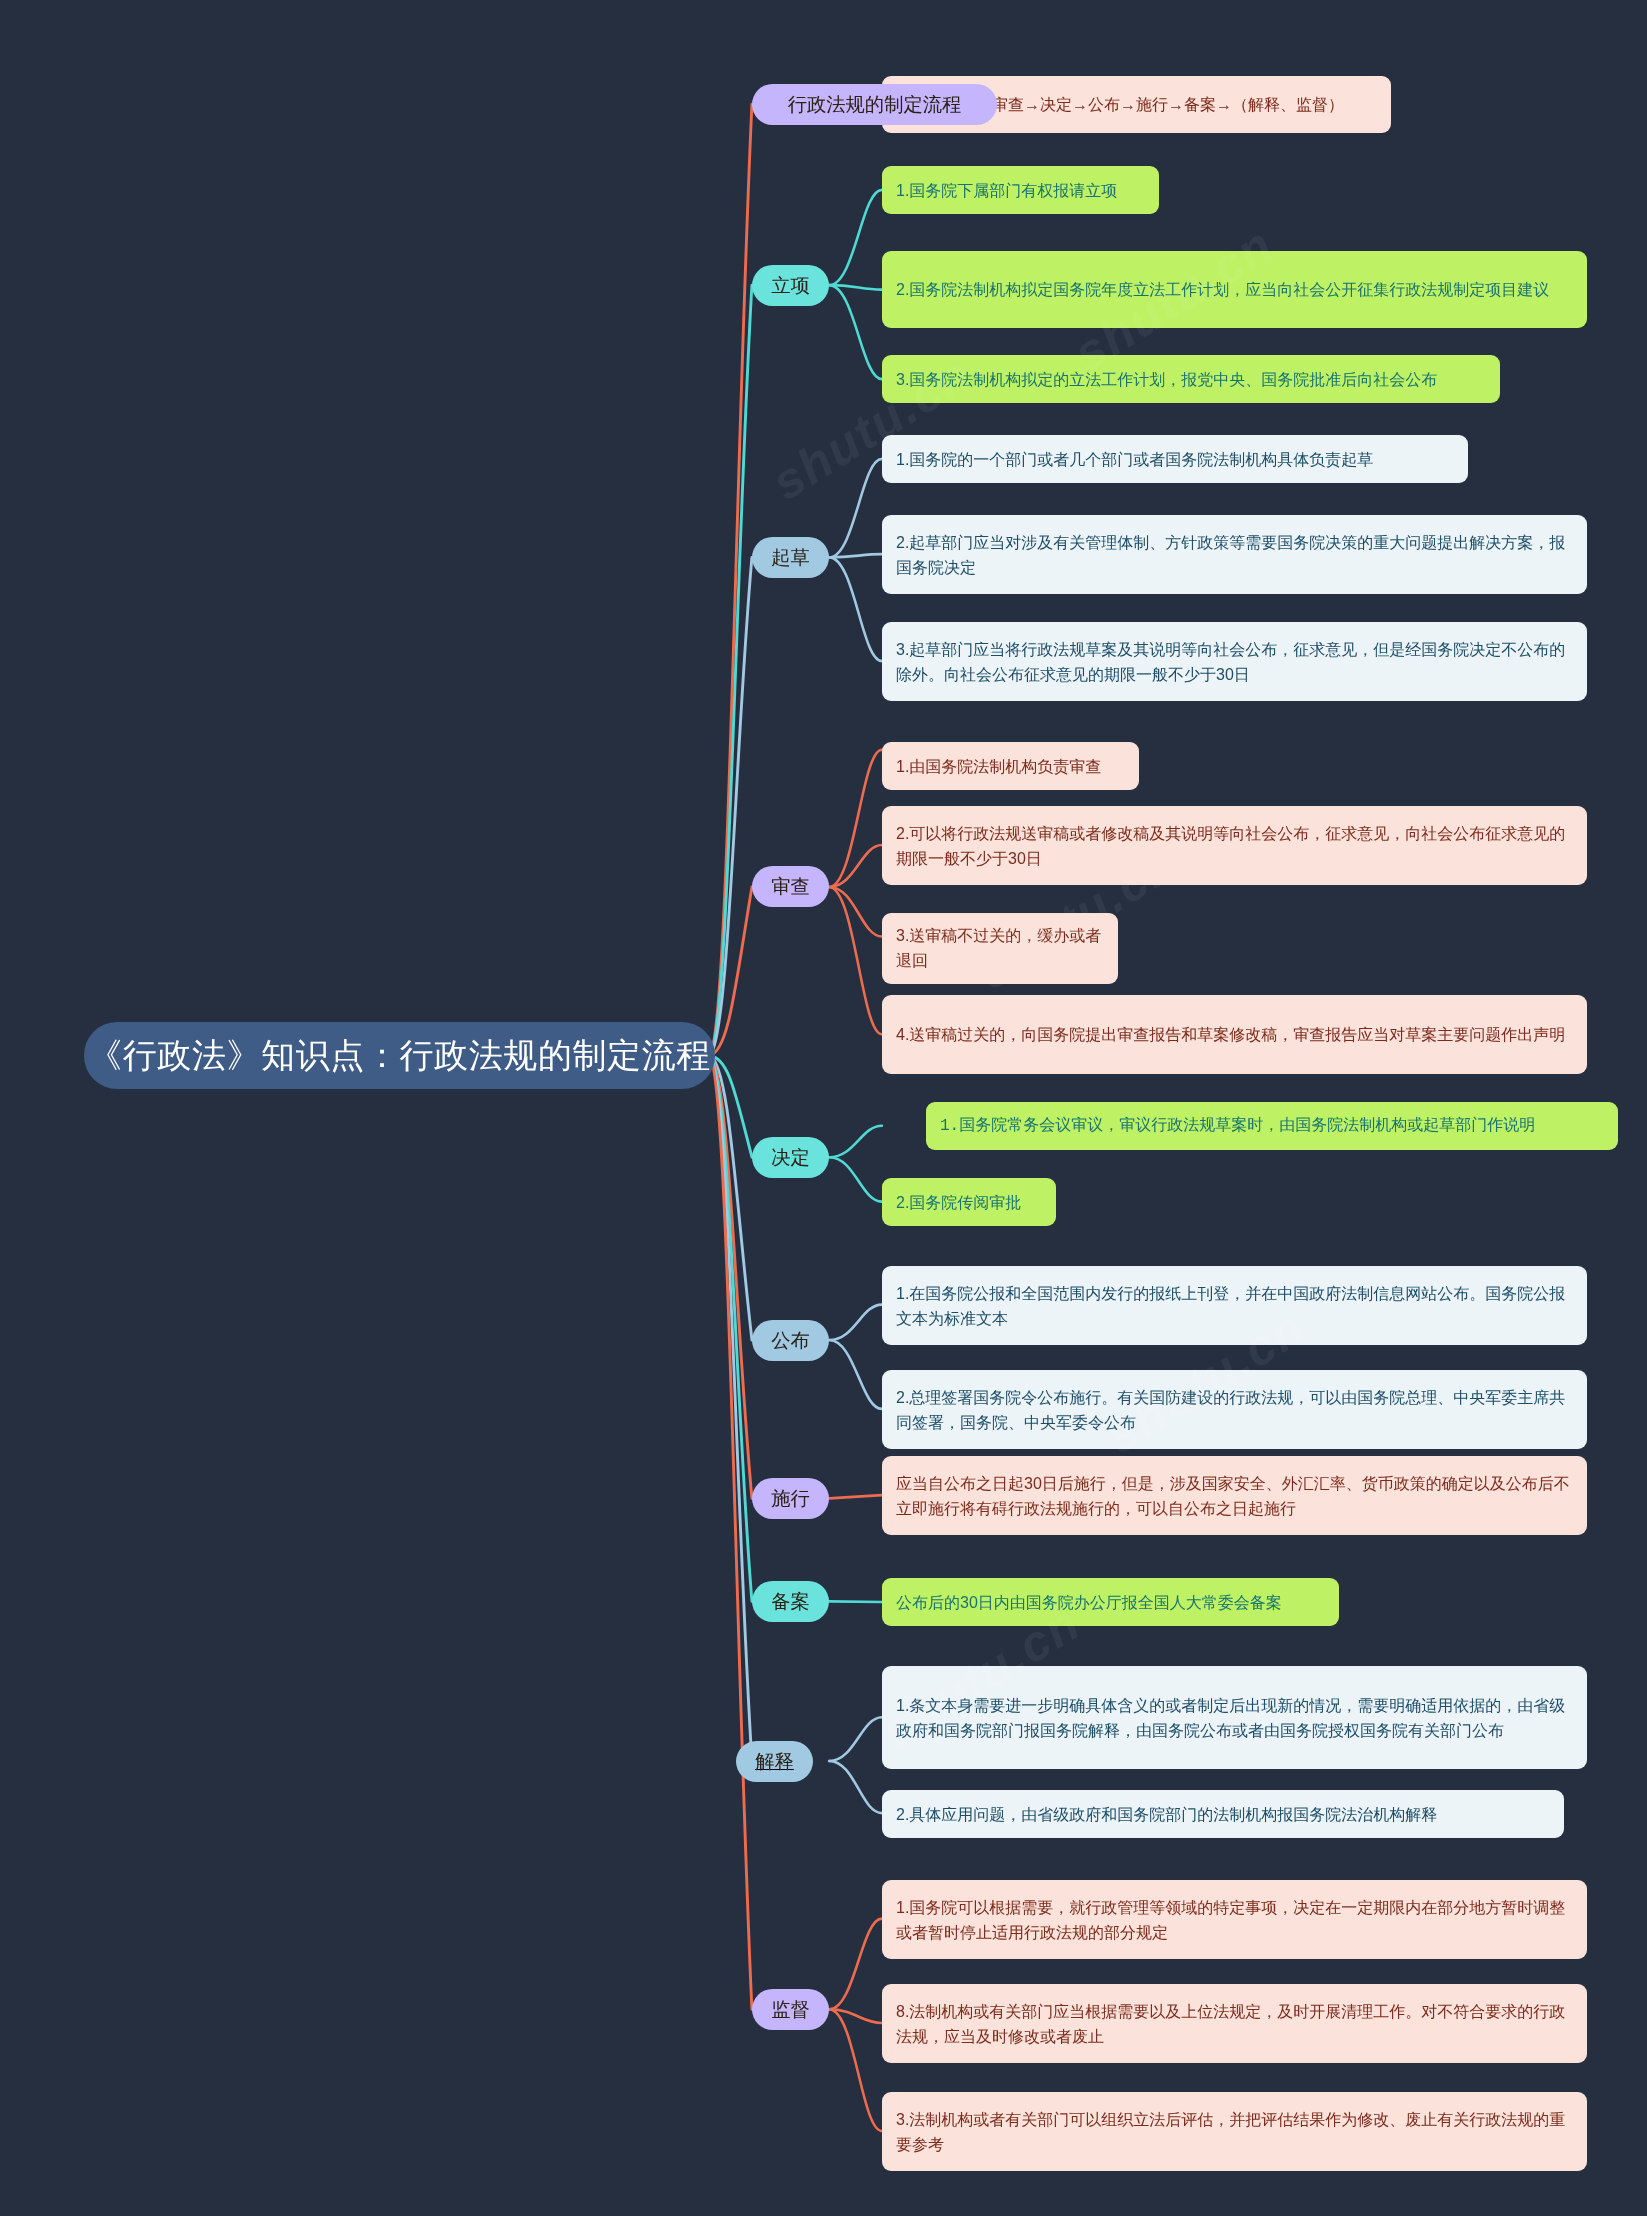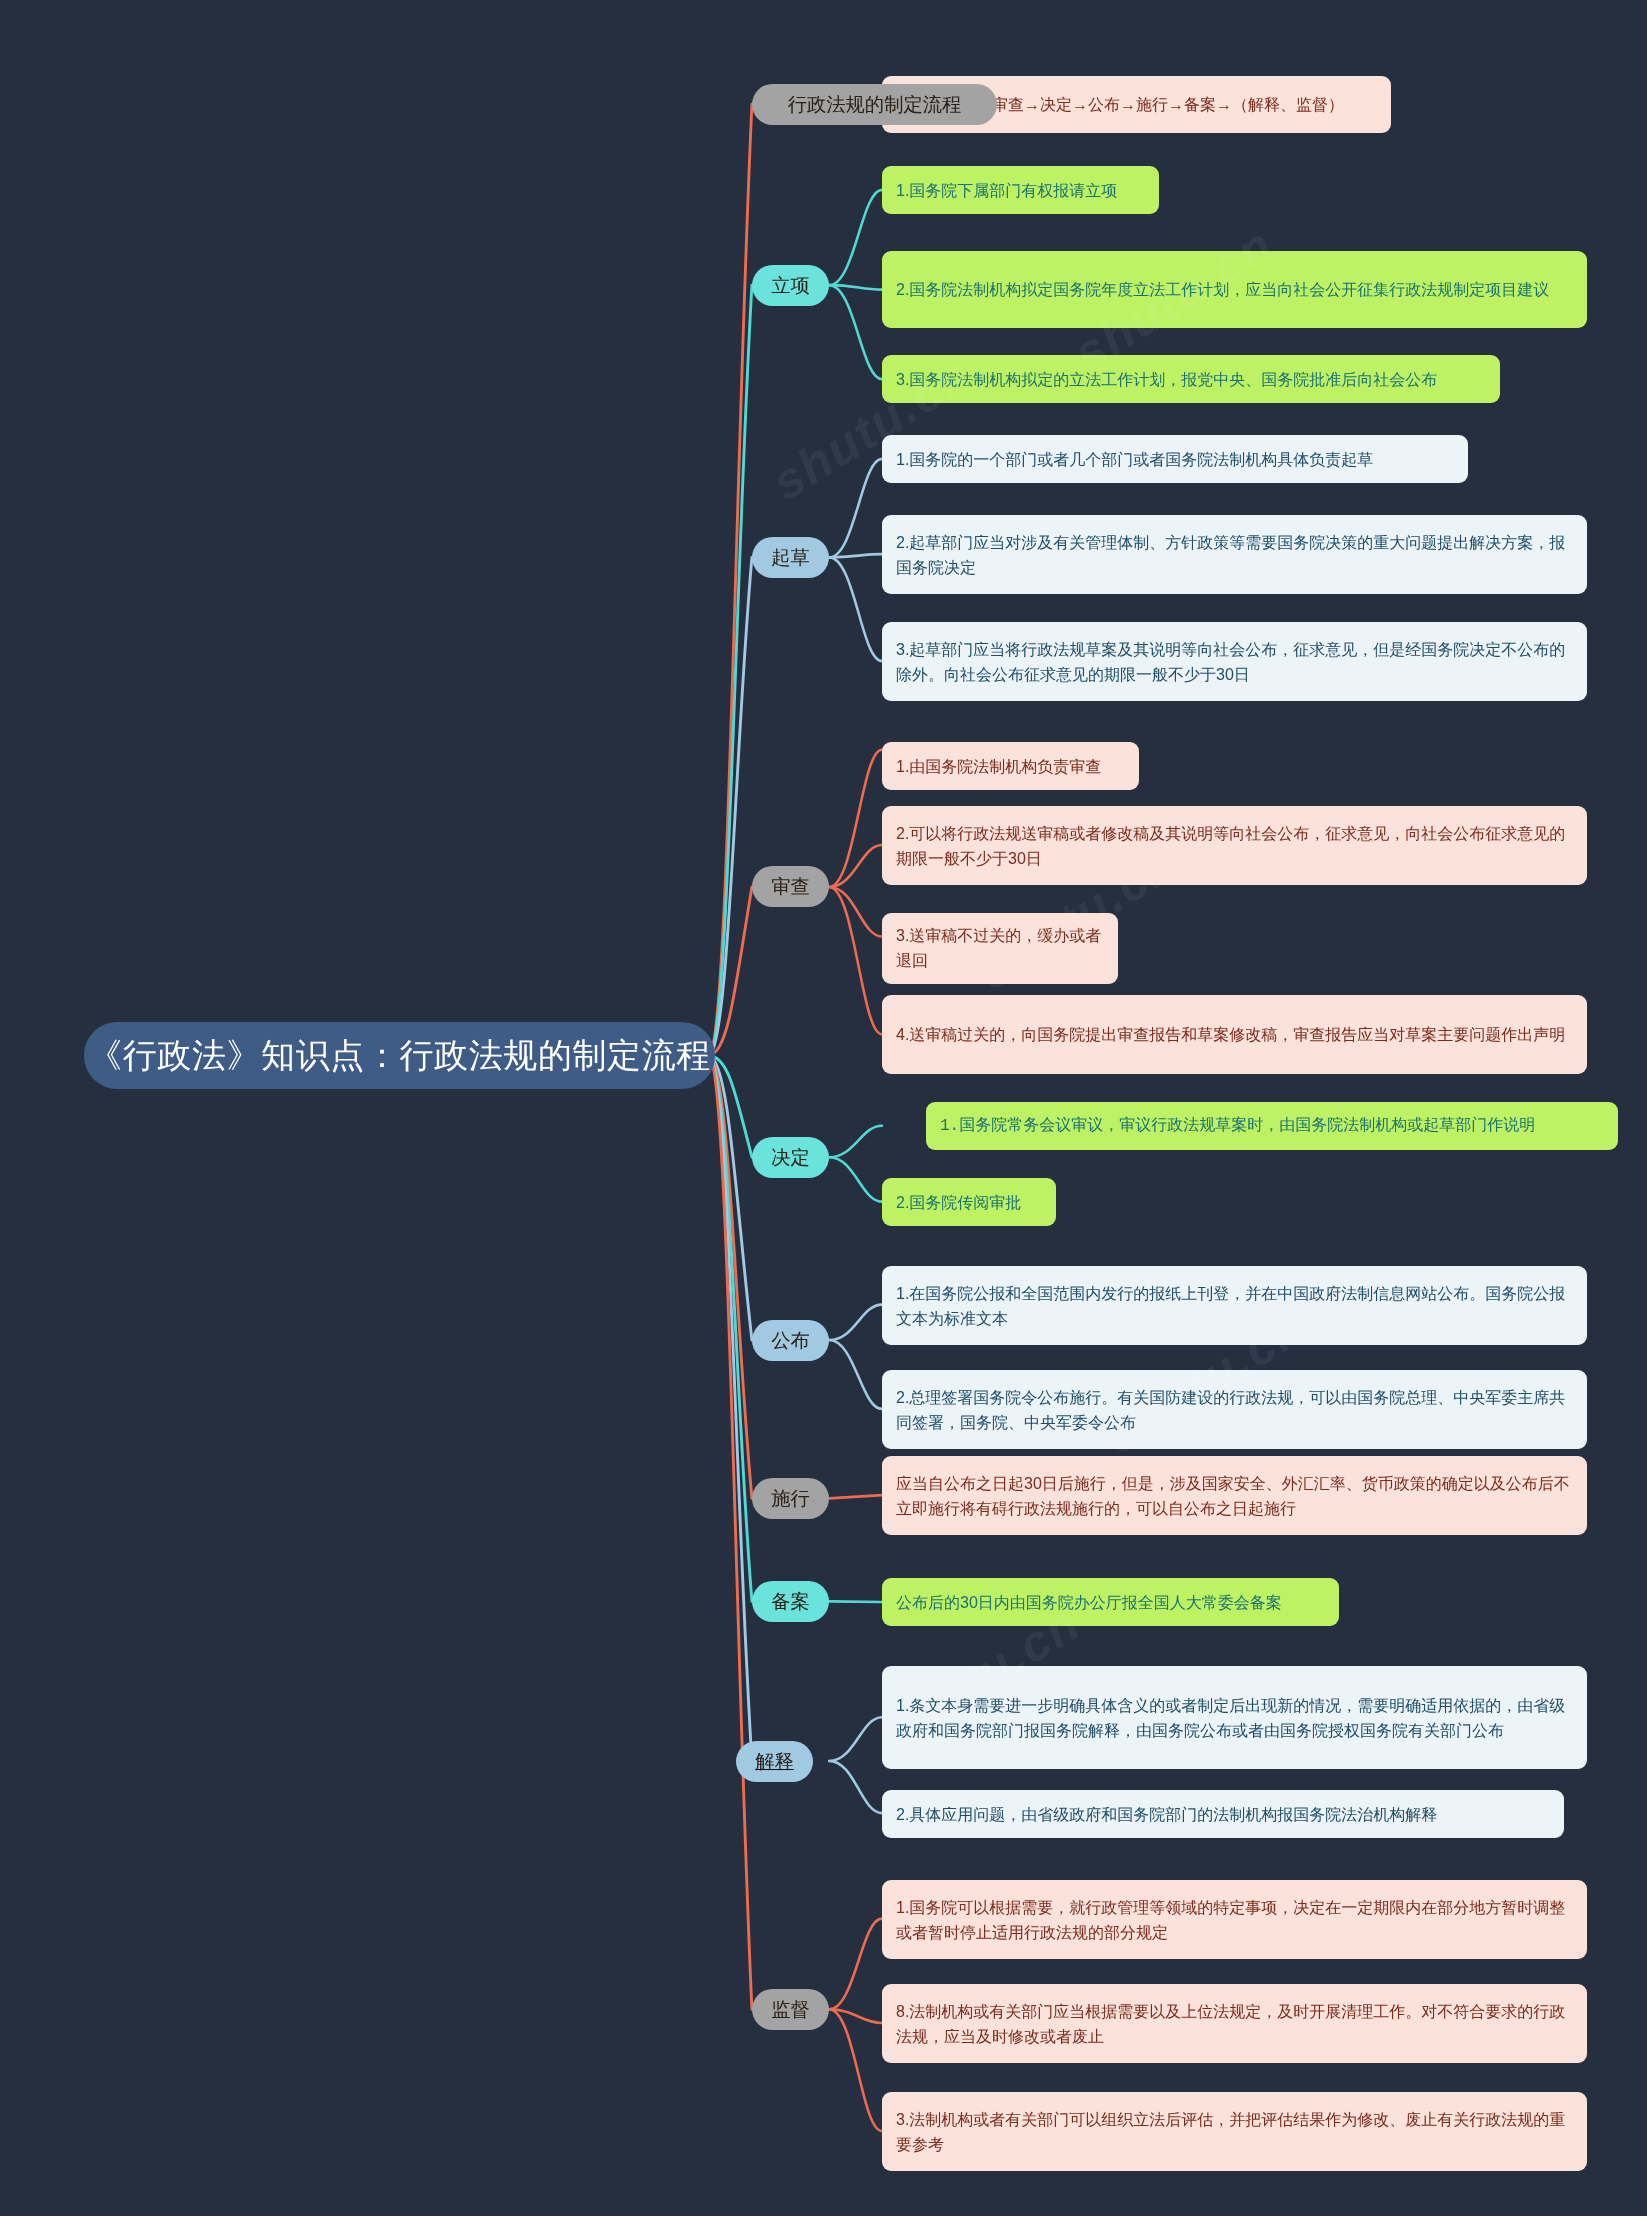--- a/index.html
+++ b/index.html
@@ -52,21 +52,21 @@
     justify-content: center;
     border-radius: 22px;
     z-index: 4;
     height: 41px;
   }
   .branch-label {
     font-size: 19.3px;
     color: #2a2118;
     white-space: nowrap;
   }
-  .bn-orange { background: #a3a3a3; }
+  .bn-orange { background: #c4b5fd; }
   .bn-cyan   { background: #69e3dc; }
   .bn-blue   { background: #a2c9e2; }
 
   
   .leaf {
     position: absolute;
     border-radius: 9px;
     box-sizing: border-box;
     padding: 10.3px 13px 10.3px 14px;
     z-index: 3;

